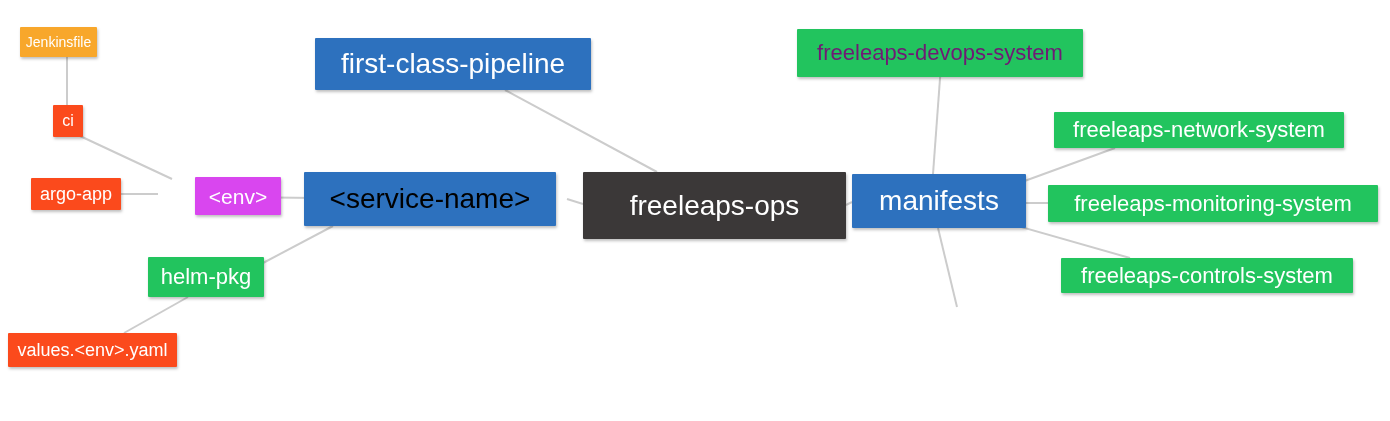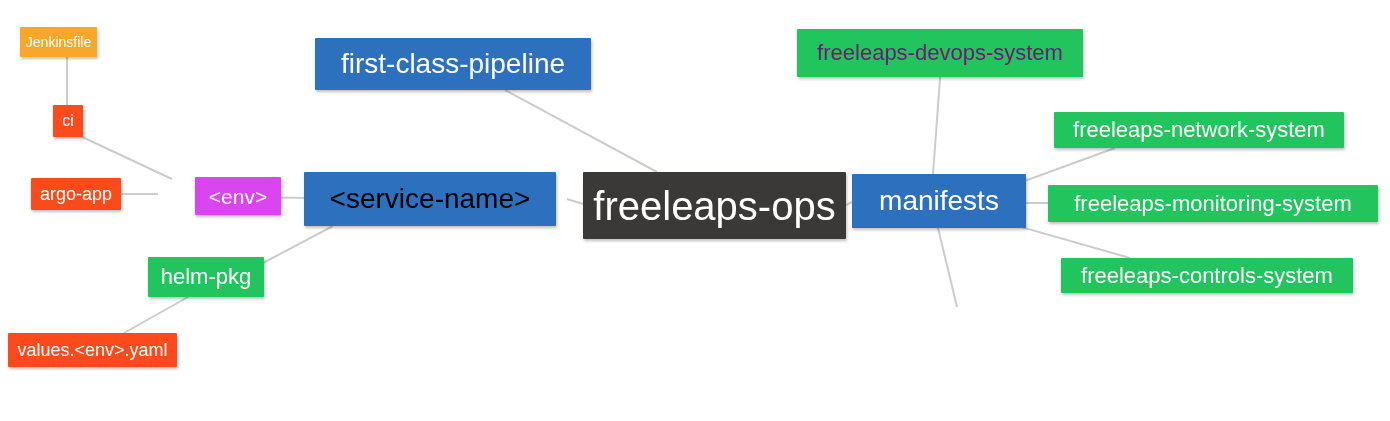--- a/index.html
+++ b/index.html
@@ -53,21 +53,21 @@
       <line x1="505" y1="90" x2="657" y2="172" stroke="#CCCCCC" stroke-width="2"></line>
       <line x1="567" y1="199" x2="583" y2="204" stroke="#CCCCCC" stroke-width="2"></line>
       <line x1="846" y1="205" x2="852" y2="202" stroke="#CCCCCC" stroke-width="2"></line>
       <line x1="933" y1="174" x2="941" y2="65" stroke="#CCCCCC" stroke-width="2"></line>
       <line x1="1011" y1="186" x2="1115" y2="148" stroke="#CCCCCC" stroke-width="2"></line>
       <line x1="1011" y1="203" x2="1048" y2="203" stroke="#CCCCCC" stroke-width="2"></line>
       <line x1="1011" y1="224" x2="1130" y2="258" stroke="#CCCCCC" stroke-width="2"></line>
       <line x1="938" y1="228" x2="957" y2="307" stroke="#CCCCCC" stroke-width="2"></line>
     </svg>
 
-<div class="node role-root" style="left: 583px; top: 172px; width: 263px; height: 67px; font-size: 40px; background: rgb(59, 56, 56); color: rgb(255, 255, 255);">freeleaps-ops</div>
+<div class="node role-root" style="left: 583px; top: 172px; width: 263px; height: 67px; font-size: 28px; background: rgb(59, 56, 56); color: rgb(255, 255, 255);">freeleaps-ops</div>
     <div class="node role-branch" style="left: 315px; top: 38px; width: 276px; height: 52px; font-size: 28px; background: rgb(45, 113, 190); color: rgb(255, 255, 255);">first-class-pipeline</div>
     <div class="node role-branch" style="left: 304px; top: 172px; width: 252px; height: 54px; font-size: 28px; background: rgb(45, 113, 190); color: #000000;">&lt;service-name&gt;</div>
     <div class="node role-branch" style="left: 852px; top: 174px; width: 174px; height: 54px; font-size: 28px; background: rgb(45, 113, 190); color: rgb(255, 255, 255);">manifests</div>
     <div class="node role-leaf-green" style="left: 158px; top: 177px; width: 86px; height: 38px; font-size: 21px; background: #d946ef; color: rgb(255, 255, 255); margin-left: 37px;">&lt;env&gt;</div>
     <div class="node role-leaf-green" style="left: 148px; top: 257px; width: 116px; height: 40px; font-size: 22px; background: rgb(34, 196, 94); color: rgb(255, 255, 255);">helm-pkg</div>
     <div class="node role-leaf-red" style="left: 53px; top: 105px; width: 30px; height: 32px; font-size: 16px; background: rgb(251, 74, 28); color: rgb(255, 255, 255);">ci</div>
     <div class="node role-leaf-red" style="left: 31px; top: 178px; width: 90px; height: 32px; font-size: 18px; background: rgb(251, 74, 28); color: rgb(255, 255, 255);">argo-app</div>
     <div class="node role-leaf-red" style="left: 8px; top: 333px; width: 169px; height: 34px; font-size: 18px; background: rgb(251, 74, 28); color: rgb(255, 255, 255);">values.&lt;env&gt;.yaml</div>
     <div class="node role-leaf-orange" style="left: 20px; top: 27px; width: 77px; height: 30px; font-size: 14px; background: rgb(248, 167, 43); color: rgb(255, 255, 255);">Jenkinsfile</div>
     <div class="node role-leaf-green" style="left: 797px; top: 29px; width: 286px; height: 48px; font-size: 22px; background: rgb(34, 196, 94); color: #701a75;">freeleaps-devops-system</div>

